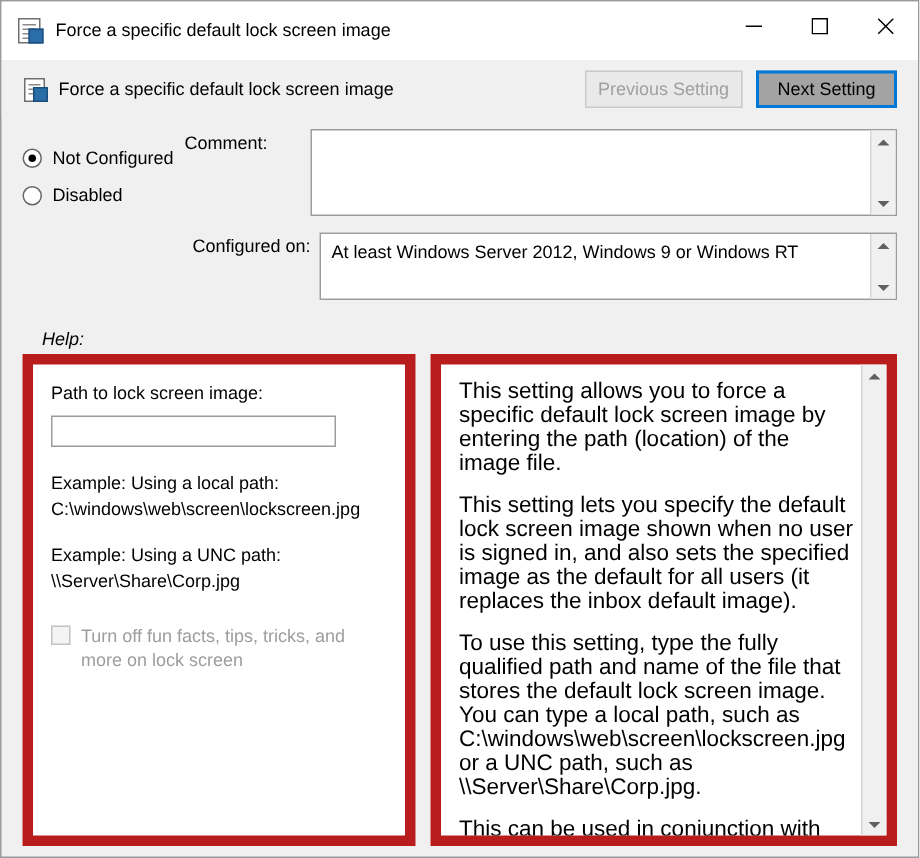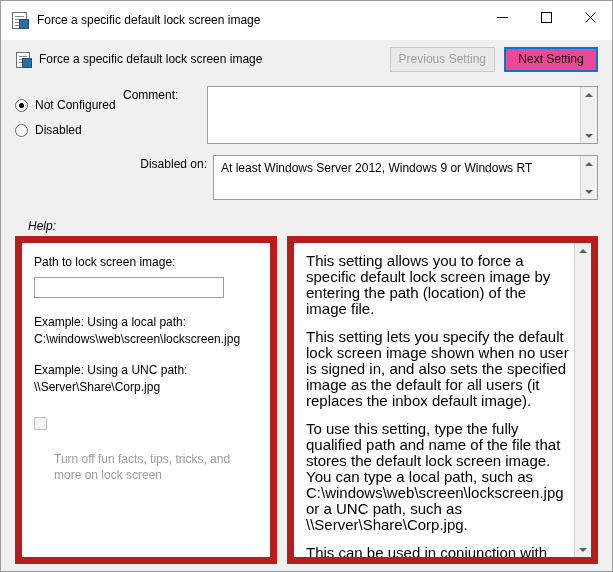--- a/index.html
+++ b/index.html
@@ -143,21 +143,21 @@
     padding: 0 8px;
     box-sizing: border-box;
   }
   .btn.disabled {
     color: #a0a0a0;
     background: #e9e9e9;
     border-color: #cacaca;
   }
   .btn.focused {
     border: 2px solid #0078d7;
-    background: #ec4899;
+    background: #a3a3a3;
   }
 
   
   .top-section {
     position: relative;
     padding: 8px 14px 0 14px;
     display: flex;
   }
   .radios {
     width: 100px;
@@ -304,21 +304,20 @@
     background: #f4f4f4;
     box-sizing: border-box;
     flex: 0 0 auto;
     margin-top: 1px;
   }
   .checkbox-label {
     margin-left: 7px;
     font-size: 12px;
     color: #9d9d9d;
     line-height: 16px;
-    margin-top: 35px;
   }
   .help-p {
     font-size: 15px;
     line-height: 16px;
     margin: 0 0 12px 0;
   }
 
   
   .footer {
     display: flex;
@@ -391,21 +390,21 @@
             <div class="arrow">
                 <div class="tri-up"></div>
               </div>
             <div class="arrow">
                 <div class="tri-dn"></div>
               </div>
           </div>
         </div>
       </div>
       <div class="field-row">
-        <div class="field-label right">Disabled on:</div>
+        <div class="field-label right">Configured on:</div>
         <div class="textbox supported">
           <span>At least Windows Server 2012, Windows 9 or Windows RT</span>
           <div class="scroll">
             <div class="arrow">
                 <div class="tri-up"></div>
               </div>
             <div class="arrow">
                 <div class="tri-dn"></div>
               </div>
           </div>

